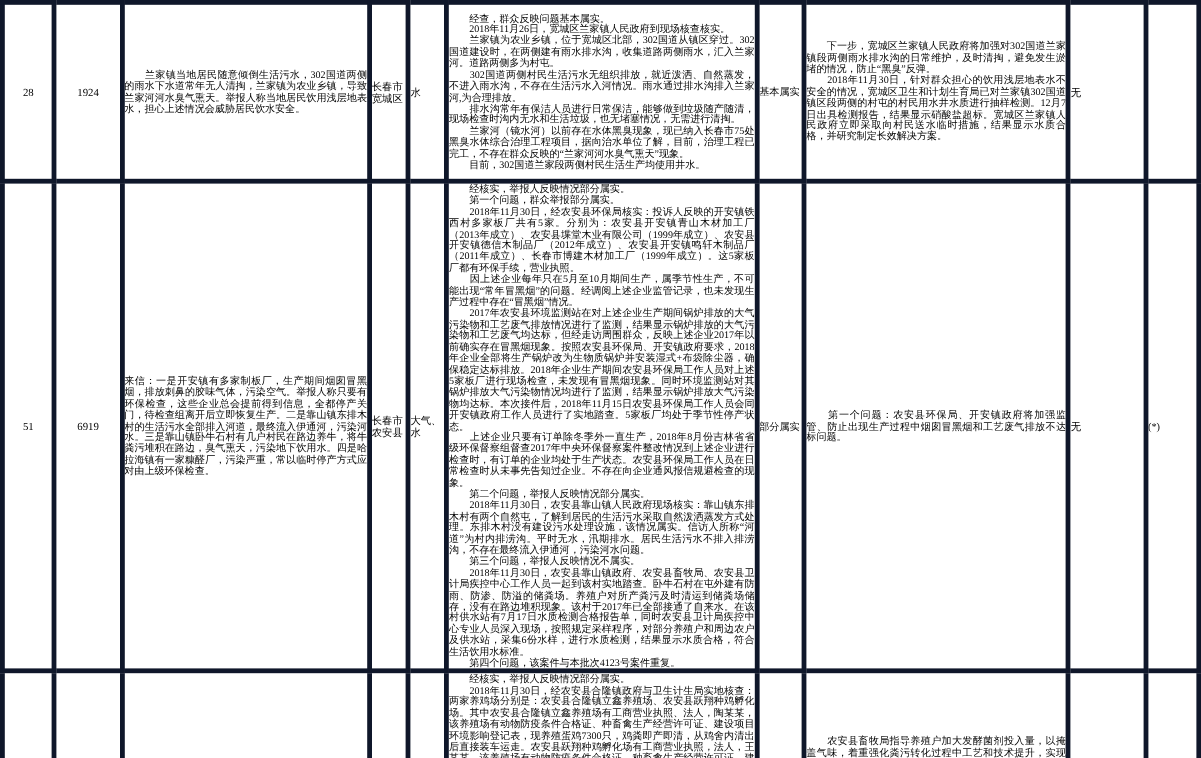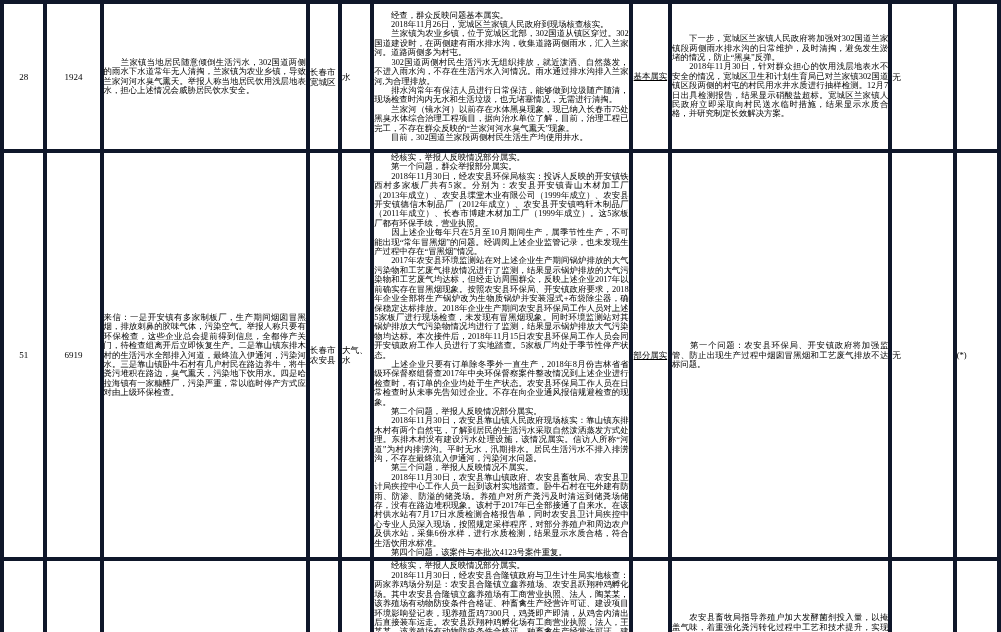--- a/index.html
+++ b/index.html
@@ -34,25 +34,24 @@
     white-space:pre-line;
     padding:1px 3px;
   }
   .ctr{
     text-align:left;
     font-size:8.6px;
     line-height:10px;
     padding:0 2px;
   }
   .status{
-    text-align:center;
+    text-align:left;
     font-size:8.4px;
     line-height:9.4px;
     padding:0 1px;
-    text-decoration:underline;
   }
 </style>
 </head>
 <body>
 
 <div id="page">
   <table class="doc">
     <colgroup>
       <col style="width:43px">
       <col style="width:56px">

